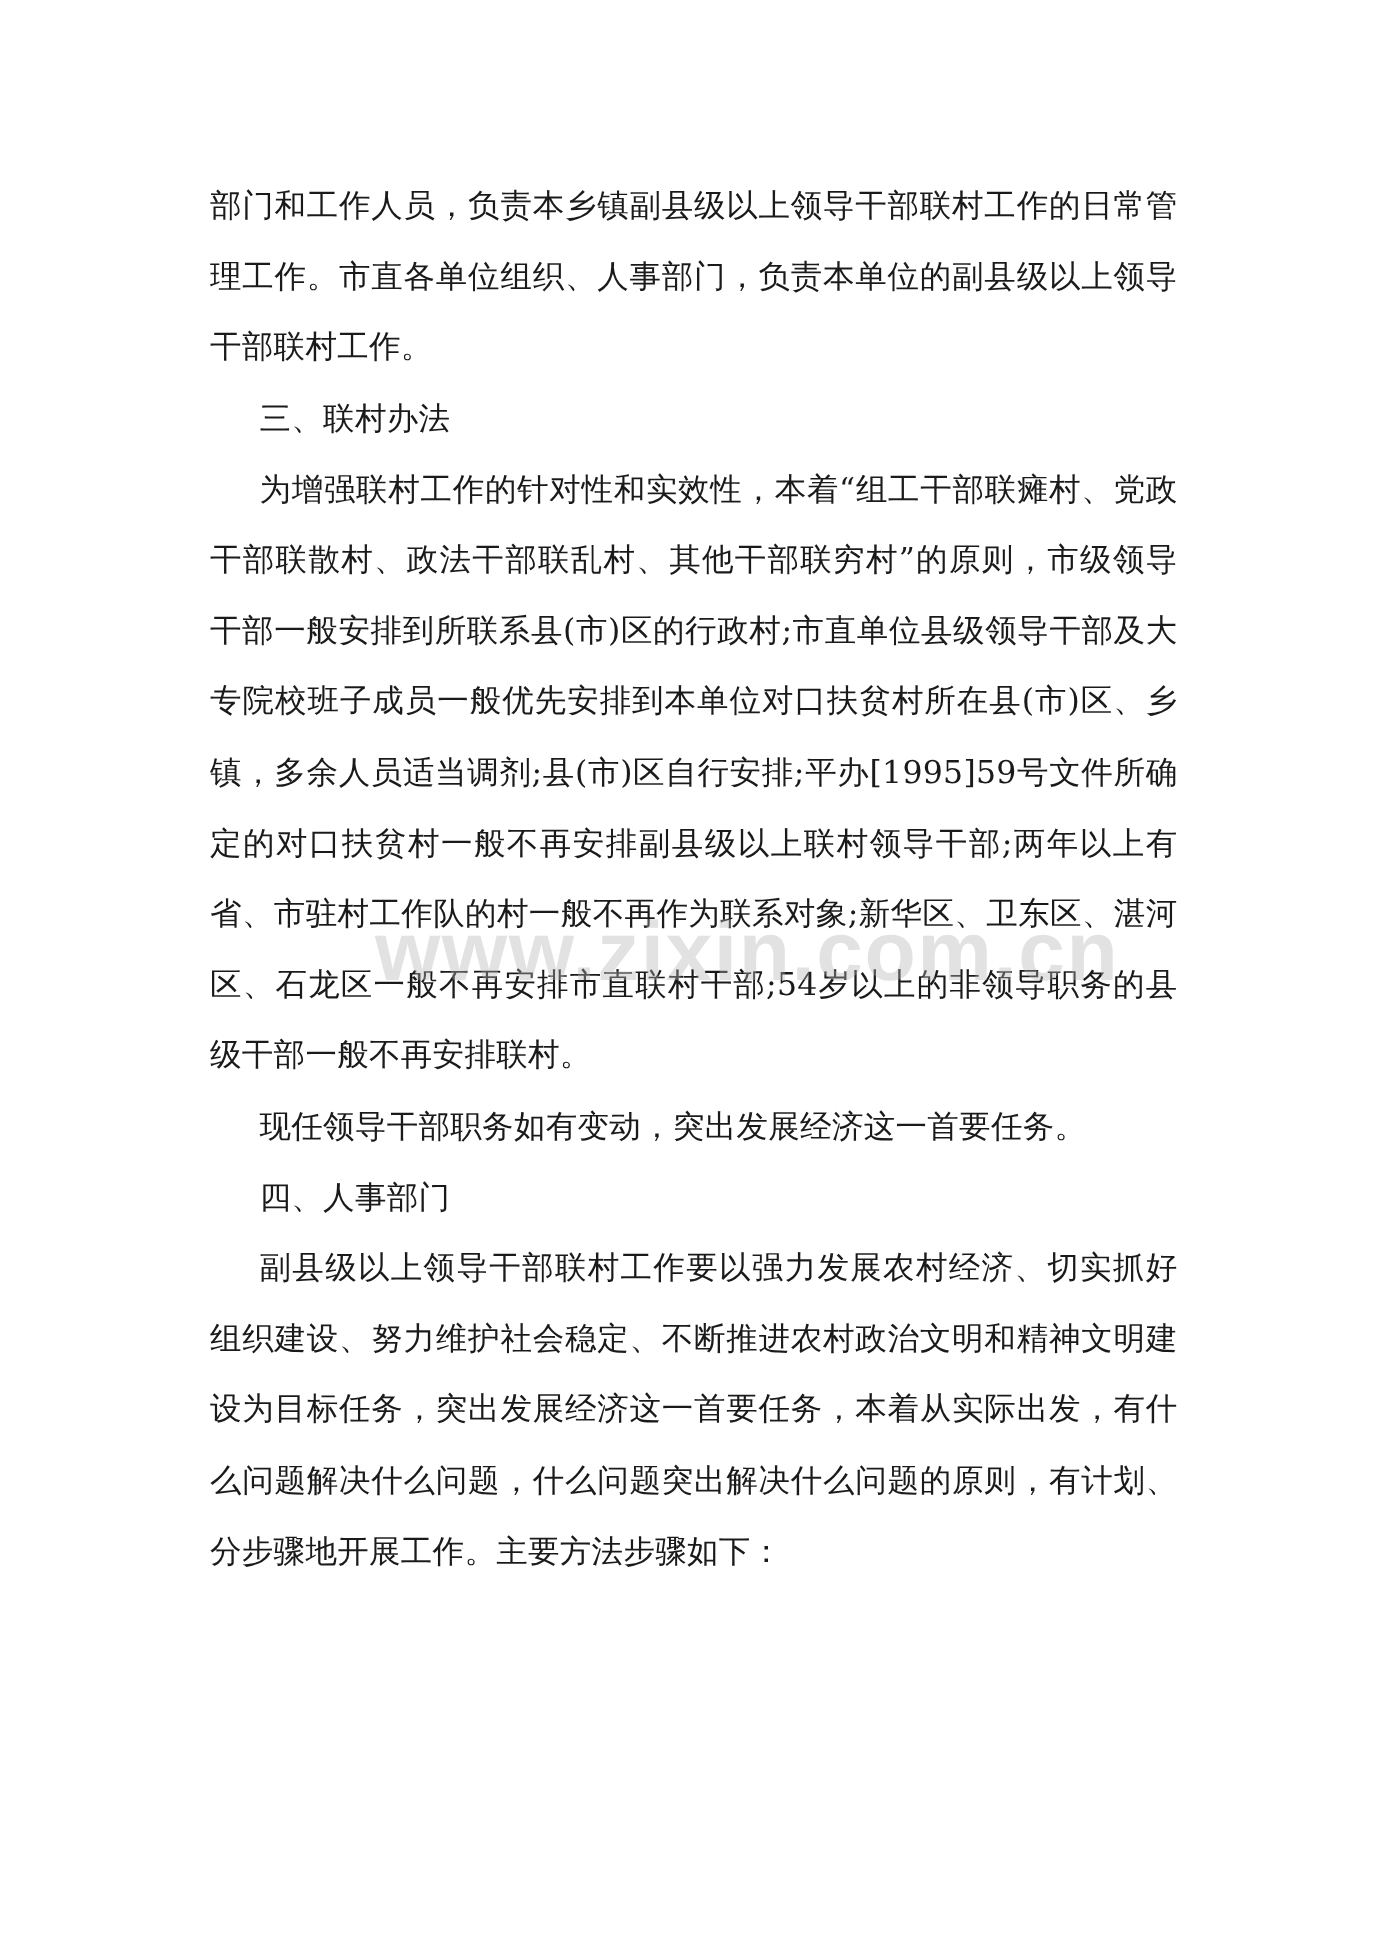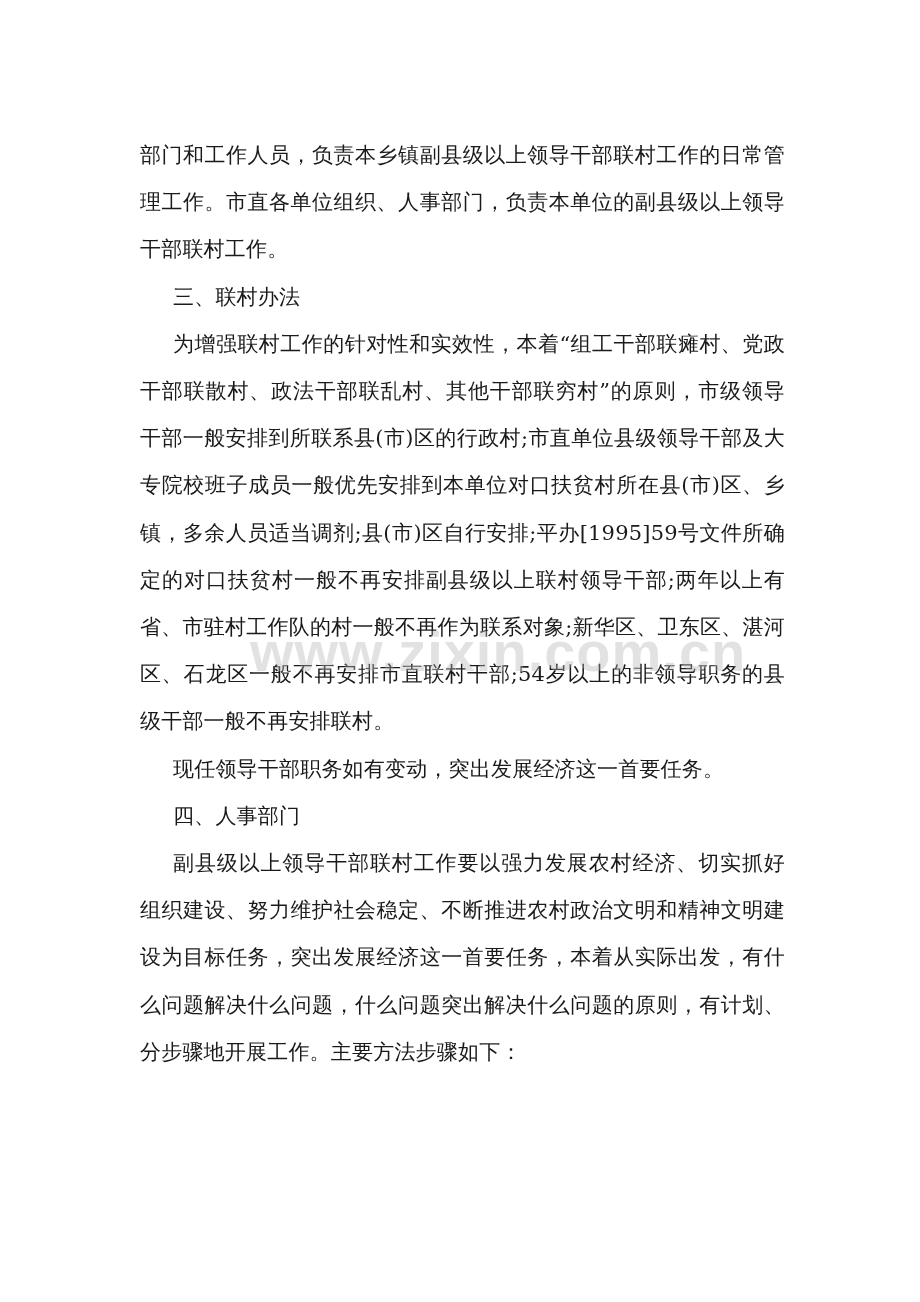--- a/index.html
+++ b/index.html
@@ -1,18 +1,18 @@
 <!DOCTYPE html>
 <html><head>
 <meta charset="utf-8">
 <style>
   html, body { margin: 0; padding: 0; background: #ffffff; }
   body { width: 920px; height: 1302px; position: relative; overflow: hidden; }
   .page {
-    position: absolute; left: 0; top: 18px; width: 920px; height: 1244px; background: #fff;
+    position: absolute; left: 0; top: 0; width: 920px; height: 1244px; background: #fff;
   }
   .content {
     position: absolute; left: 140px; top: 114px; width: 645px;
     font-family: "DejaVu Serif", "Liberation Serif", serif;
     font-size: 21px; line-height: 47.2px; color: #1a1a1a;
     text-align: justify; letter-spacing: 0.2px;
   }
   .content p { margin: 0; }
   .indent { text-indent: 33px; }
   .heading { text-indent: 33px; }

